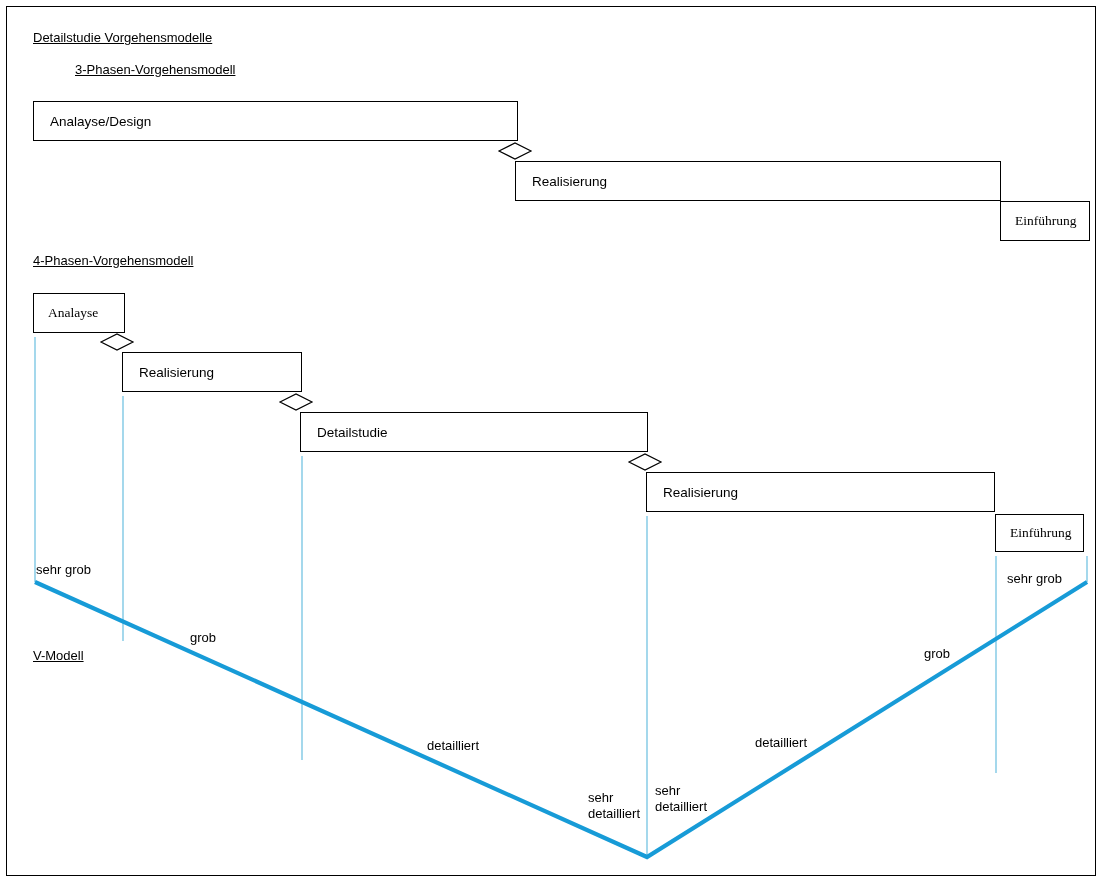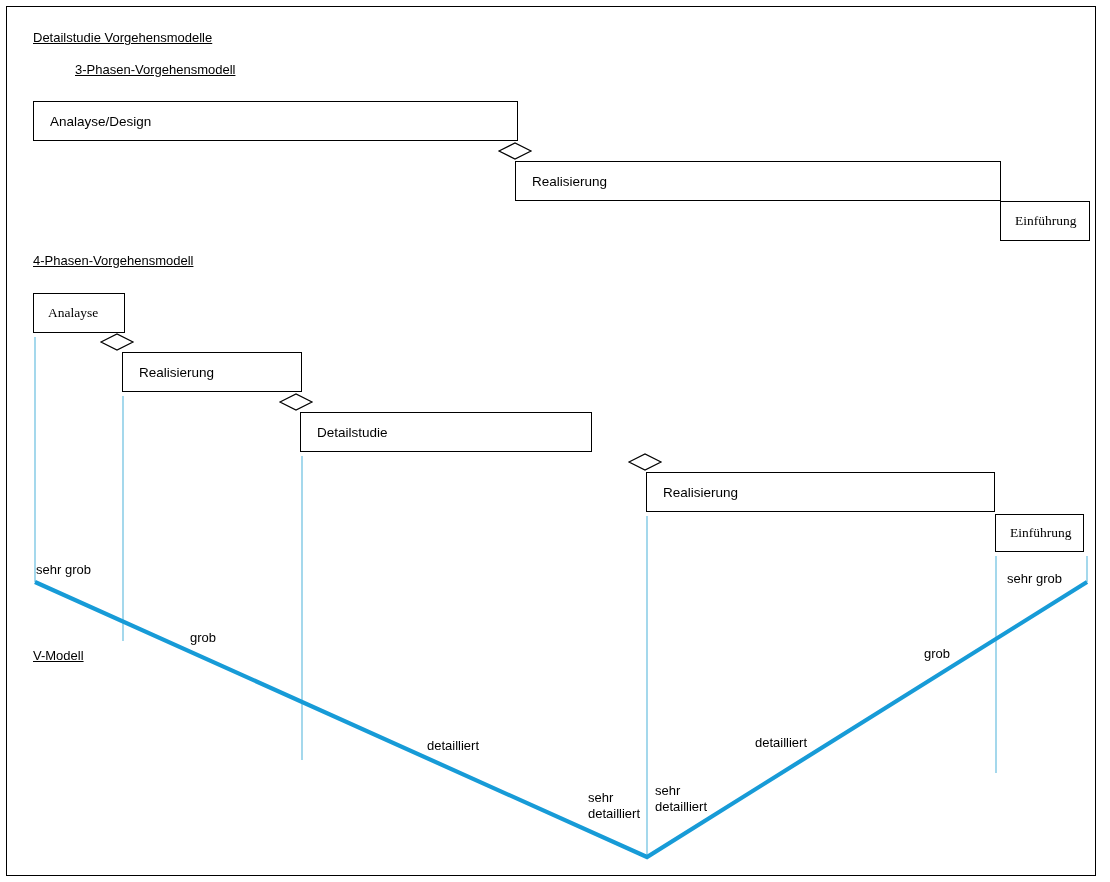--- a/index.html
+++ b/index.html
@@ -120,21 +120,21 @@
   <div class="phase-box narrow" style="left:1000px; top:201px; width:90px; height:40px;">
     <span>Einführung</span>
   </div>
 
   <div class="phase-box narrow" style="left:33px; top:293px; width:92px; height:40px;">
     <span>Analayse</span>
   </div>
   <div class="phase-box" style="left:122px; top:352px; width:180px; height:40px;">
     <span>Realisierung</span>
   </div>
-  <div class="phase-box" style="left:300px; top:412px; width:292px; height:40px;">
+  <div class="phase-box" style="left:300px; top:412px; width:348px; height:40px;">
     <span>Detailstudie</span>
   </div>
   <div class="phase-box" style="left:646px; top:472px; width:349px; height:40px;">
     <span>Realisierung</span>
   </div>
   <div class="phase-box narrow" style="left:995px; top:514px; width:89px; height:38px;">
     <span>Einführung</span>
   </div>
 
   <div class="annot" style="left:36px; top:562px;">sehr grob</div>

